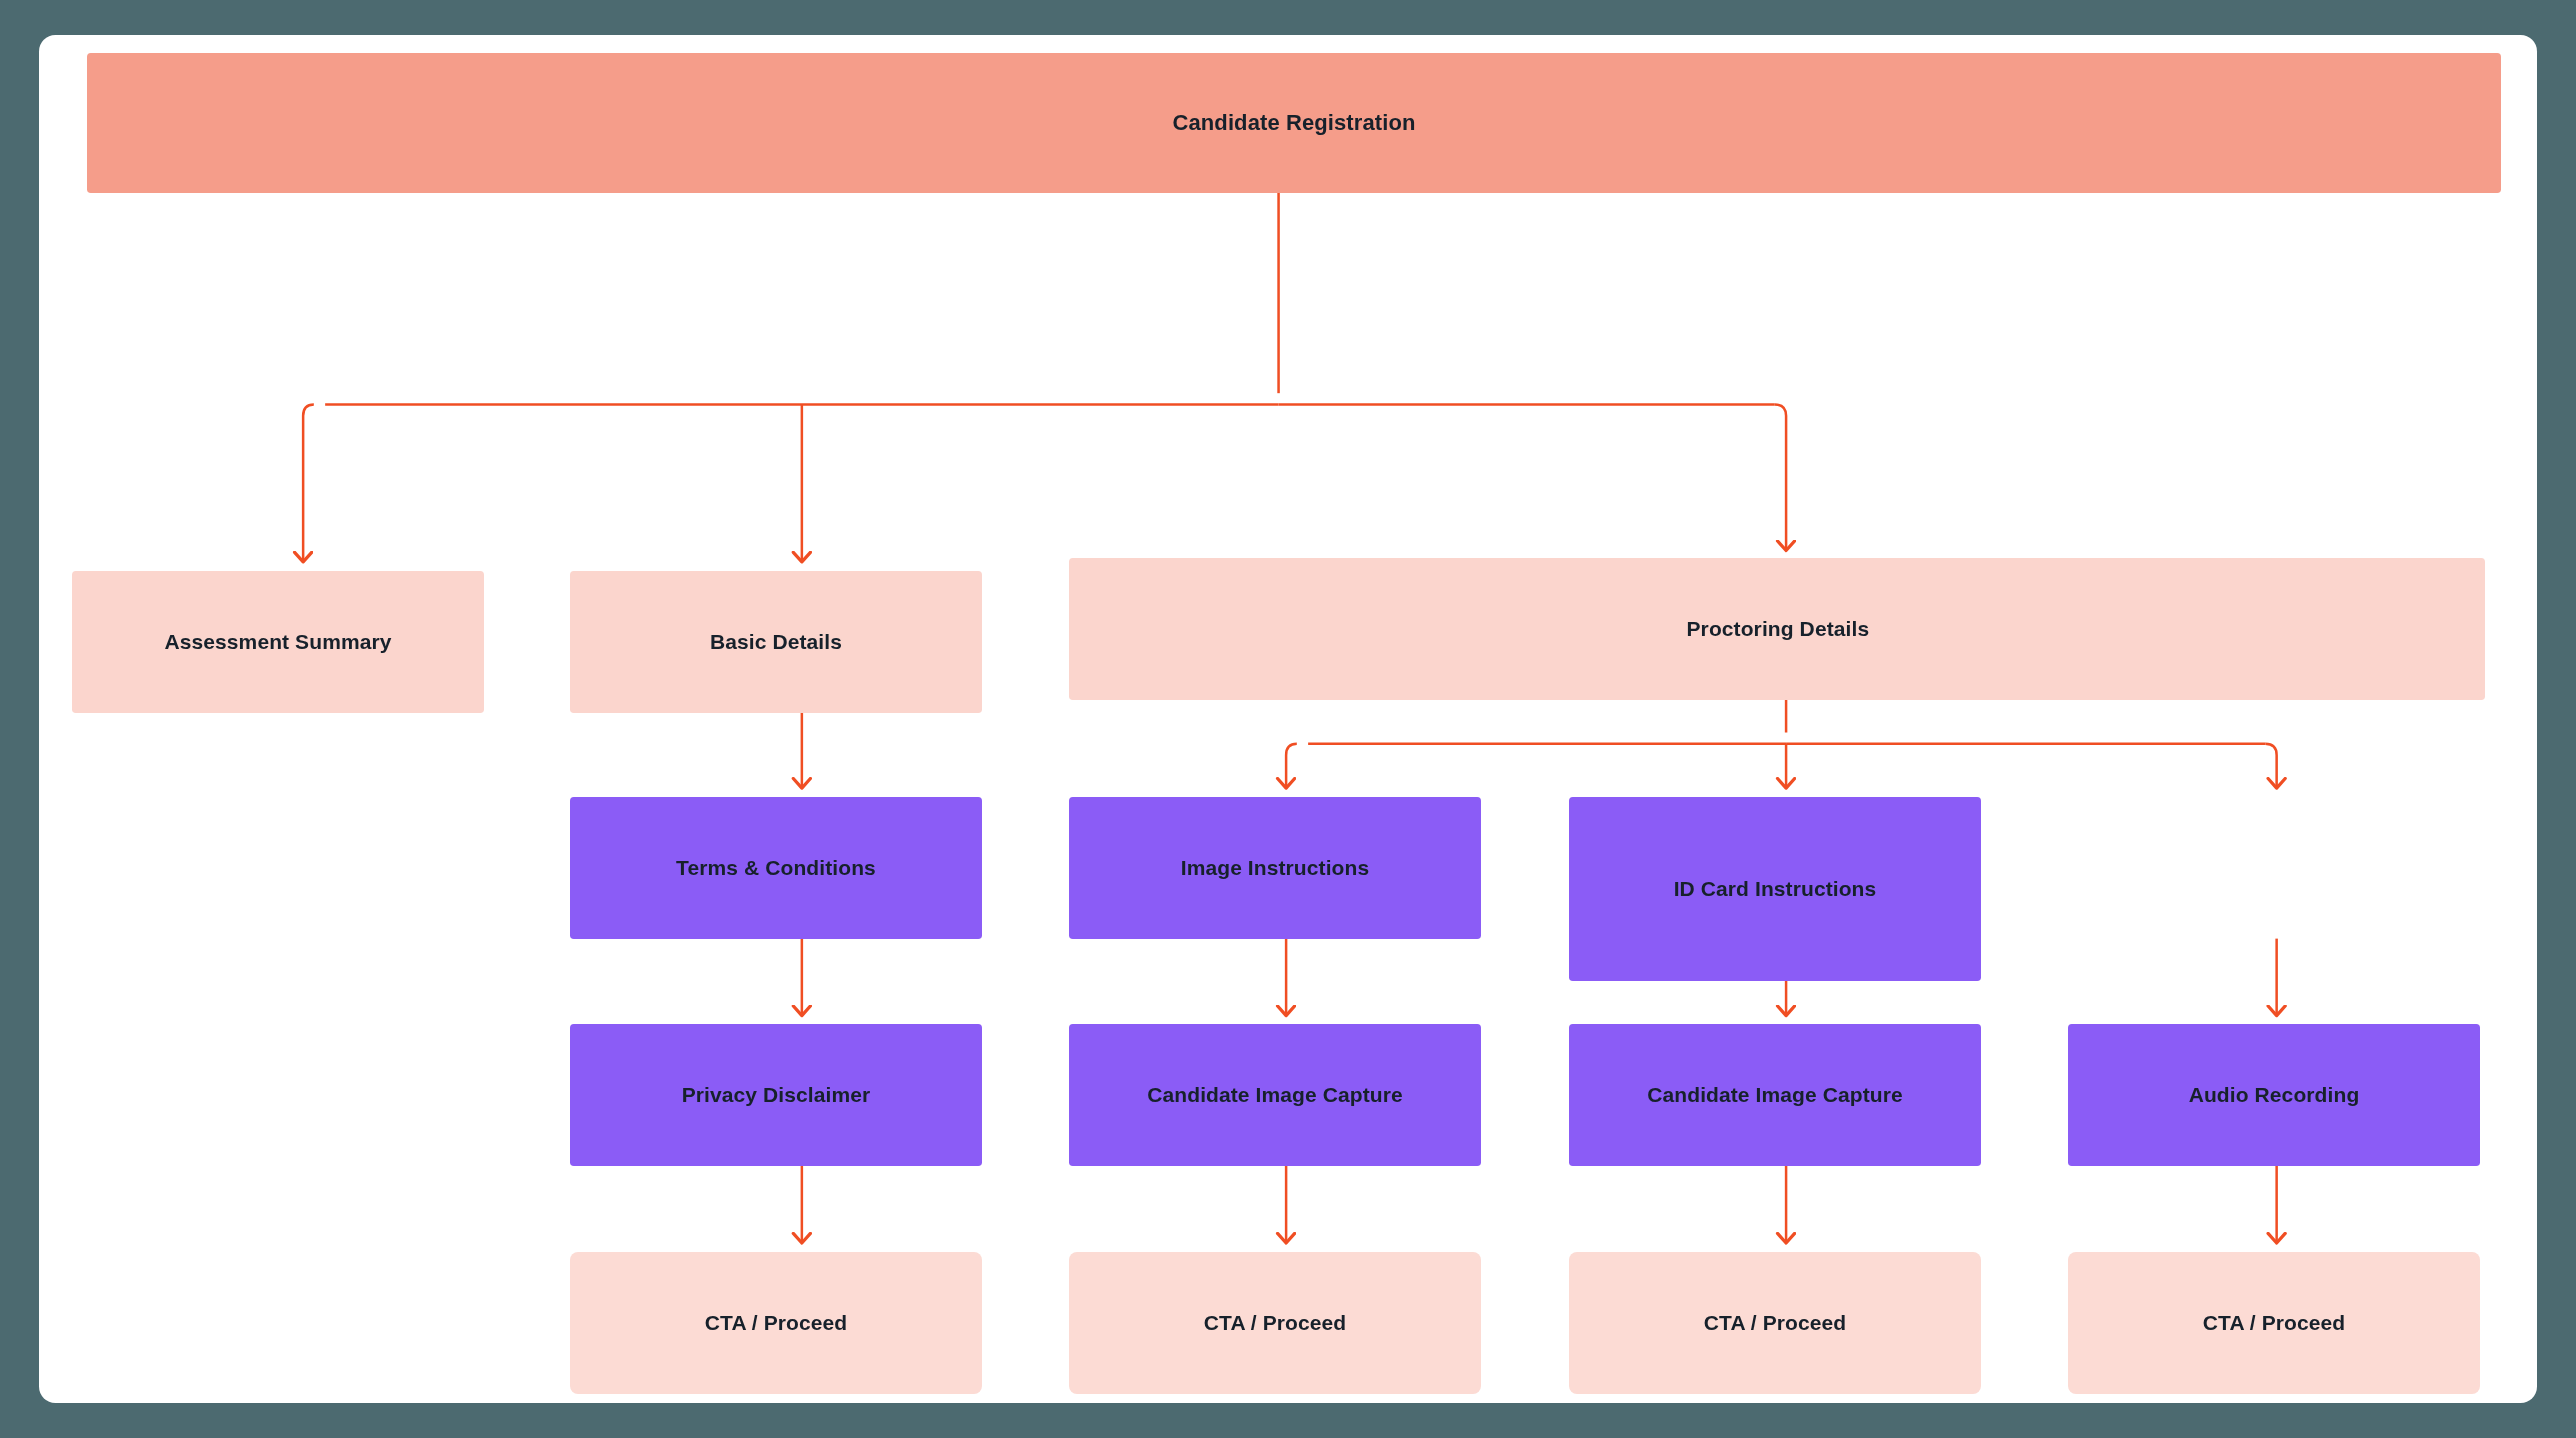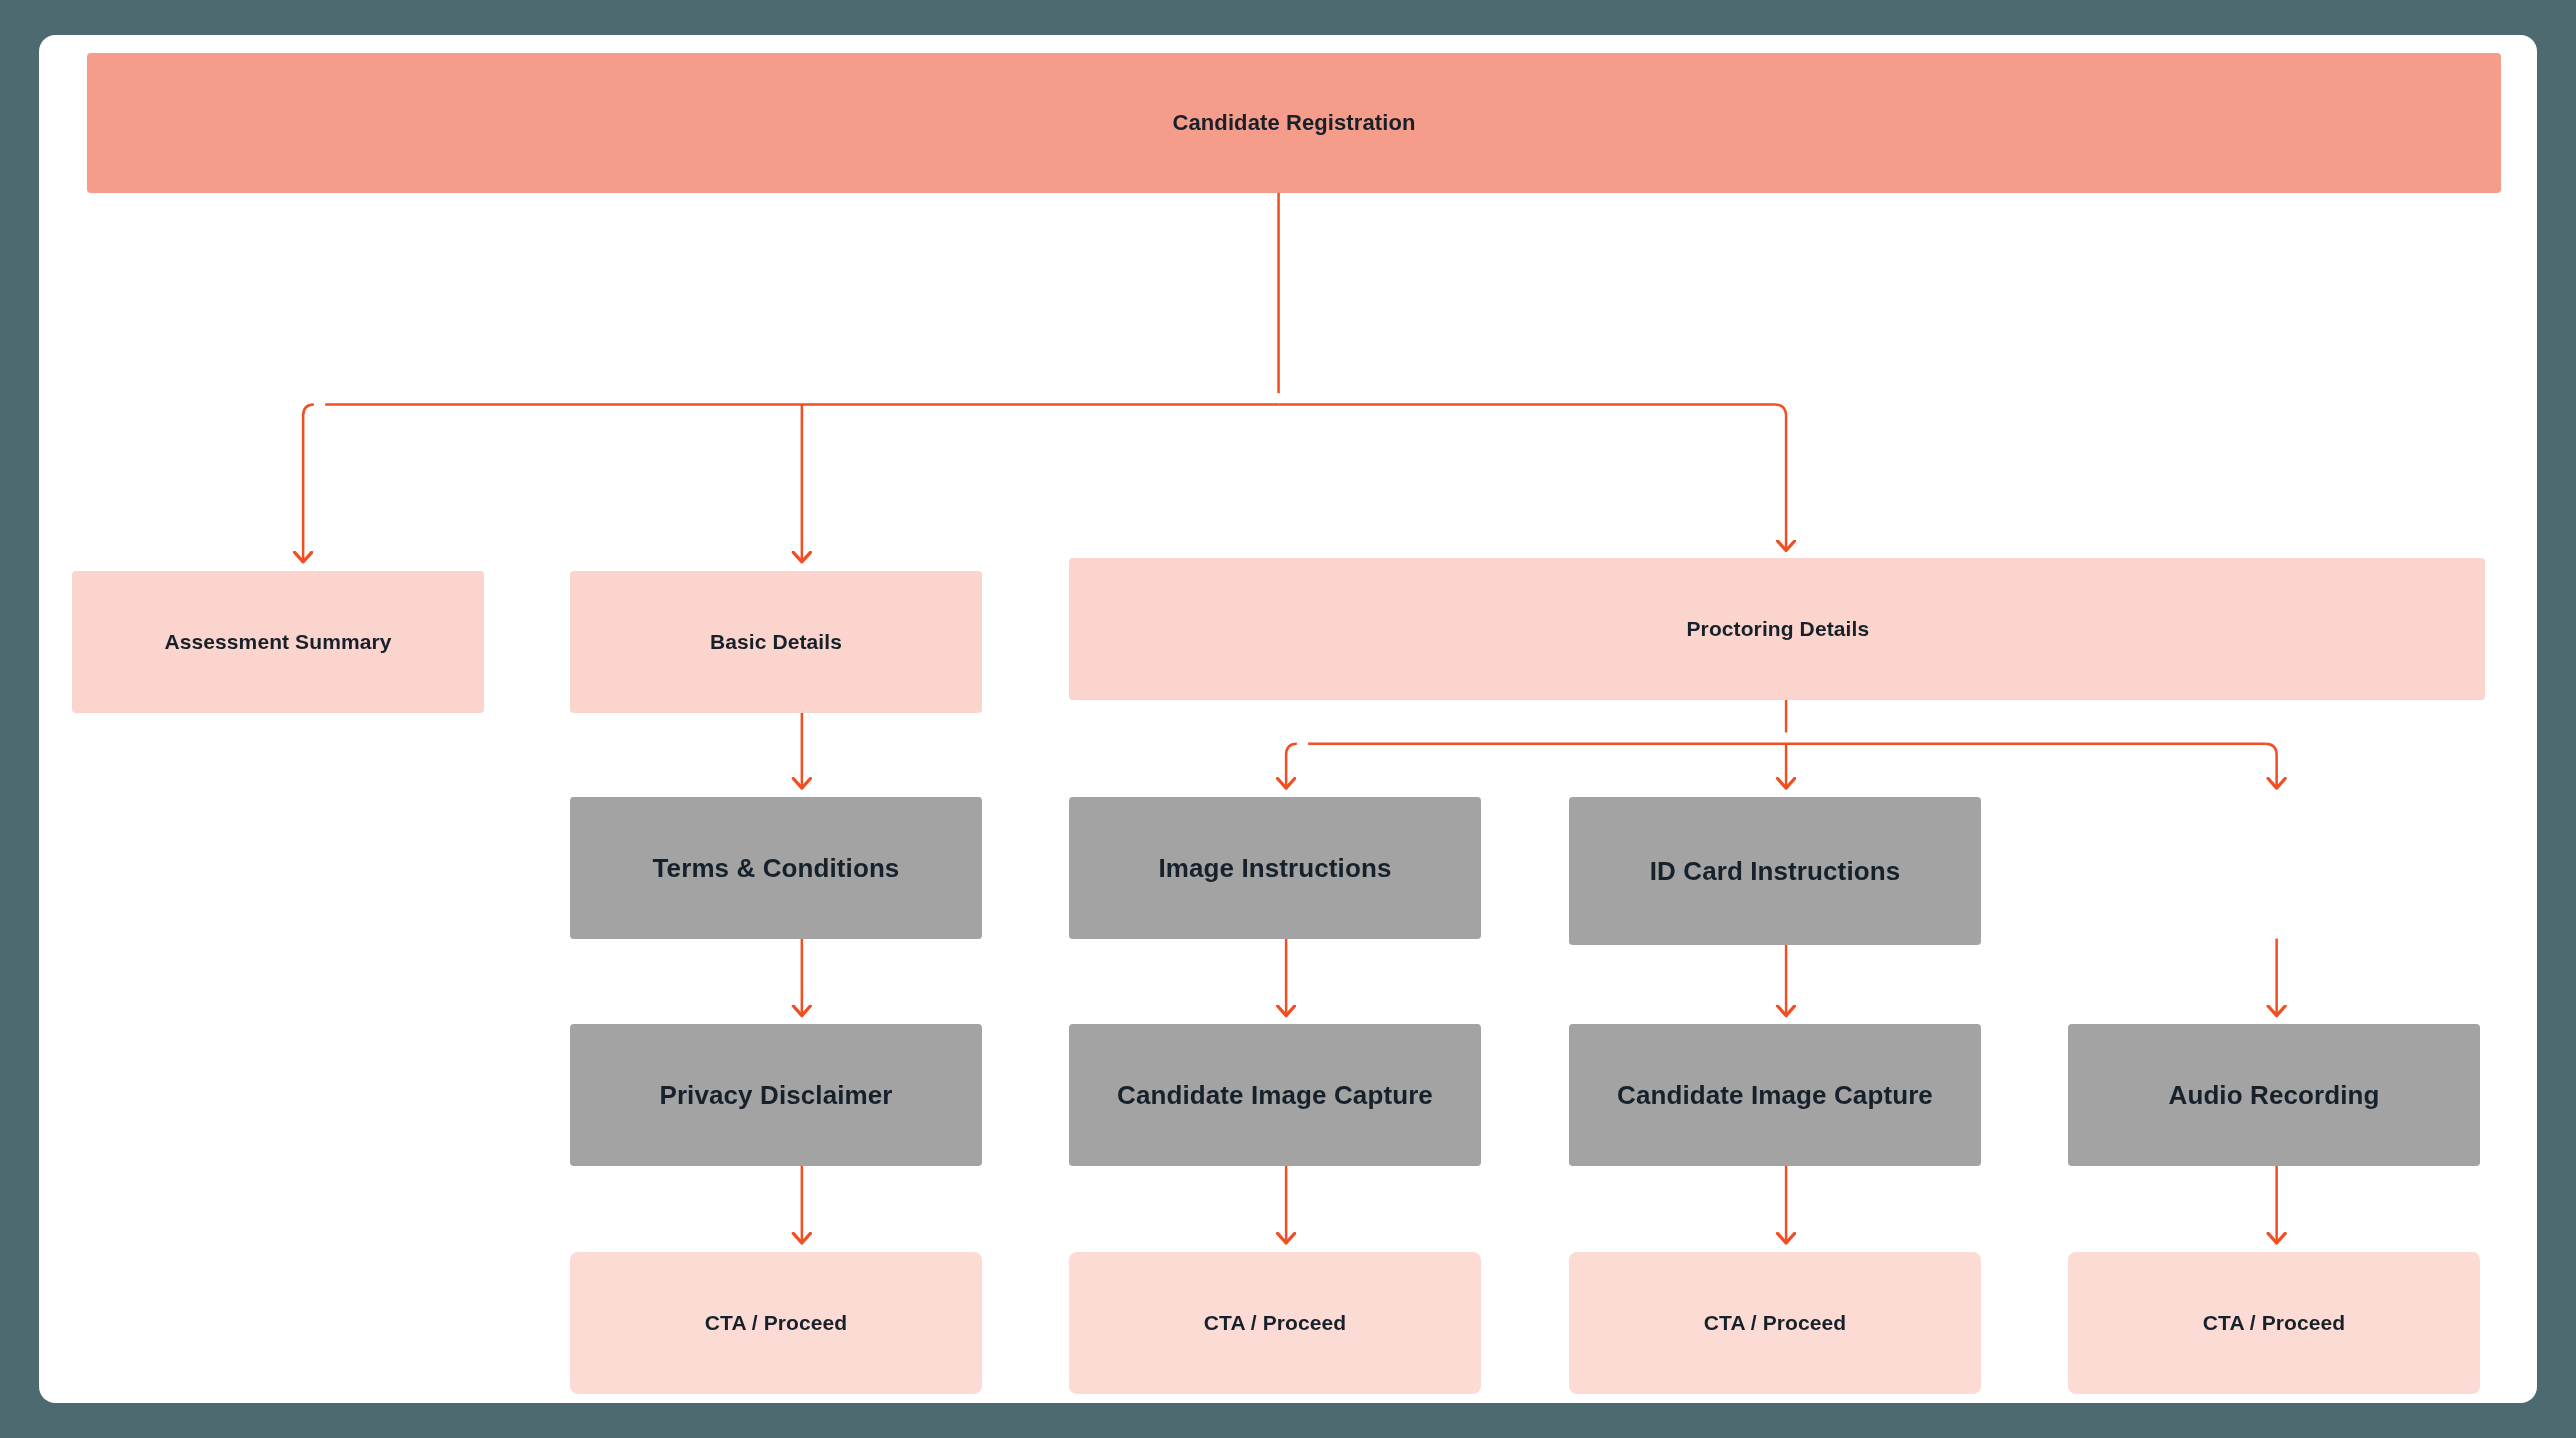--- a/index.html
+++ b/index.html
@@ -56,22 +56,22 @@
   .node-root {
     background: #f59d8a;
     font-size: 22px;
     margin-left: 15px;
   }
   .node-level2 {
     background: #fbd5cd;
     font-size: 21px;
   }
   .node-level3 {
-    background: #a3a3a3;
-    font-size: 26px;
+    background: #8b5cf6;
+    font-size: 21px;
     text-align: right;
   }
   .node-cta {
     background: #fcdbd4;
     font-size: 21px;
     border-radius: 8px;
   }
 </style>
 </head>
 <body>
@@ -136,21 +136,21 @@
       </div>
 
       <div class="node node-level3" style="left:531px; top:762px; width:412px; height:142px;">
         <span>Terms &amp; Conditions</span>
       </div>
 
       <div class="node node-level3" style="left:1030px; top:762px; width:412px; height:142px;">
         <span>Image Instructions</span>
       </div>
 
-      <div class="node node-level3" style="left:1530px; top:762px; width:412px; height:148px;">
+      <div class="node node-level3" style="left:1530px; top:762px; width:412px; height:184px;">
         <span>ID Card Instructions</span>
       </div>
 
 
       <div class="node node-level3" style="left:531px; top:989px; width:412px; height:142px;">
         <span>Privacy Disclaimer</span>
       </div>
 
       <div class="node node-level3" style="left:1030px; top:989px; width:412px; height:142px;">
         <span>Candidate Image Capture</span>

